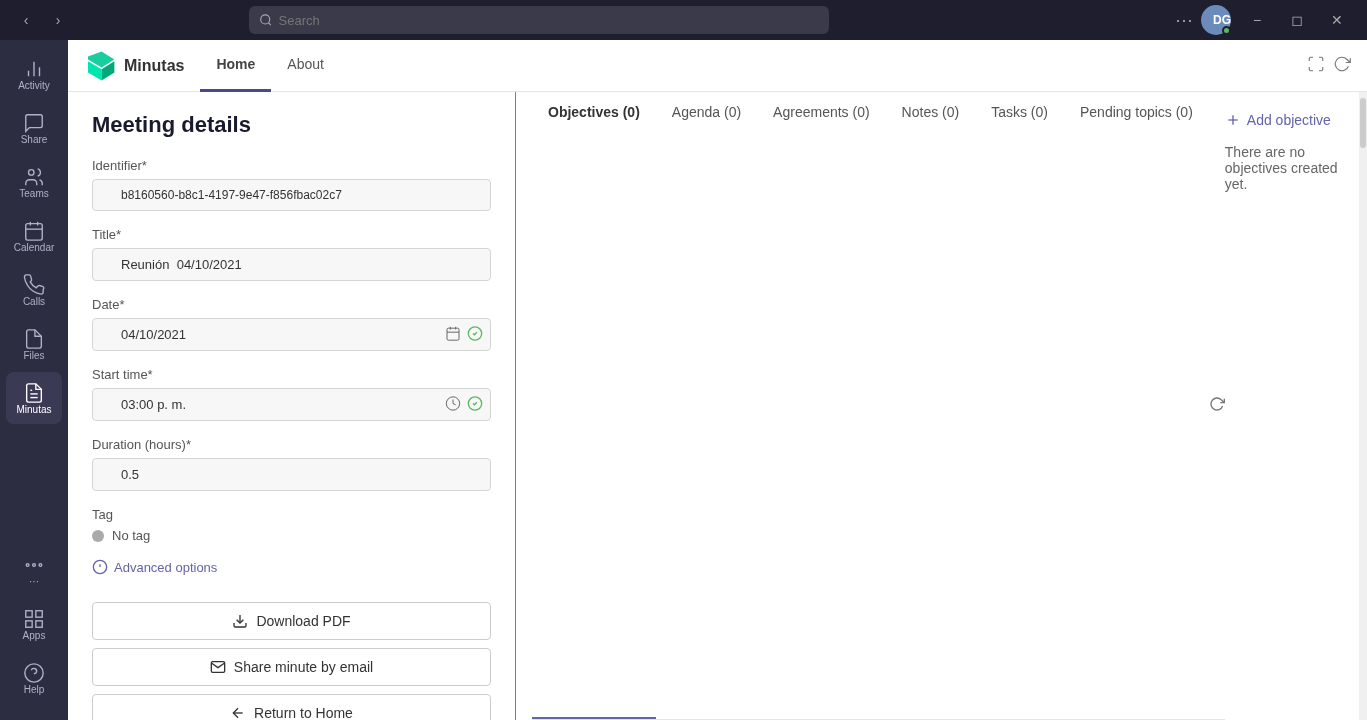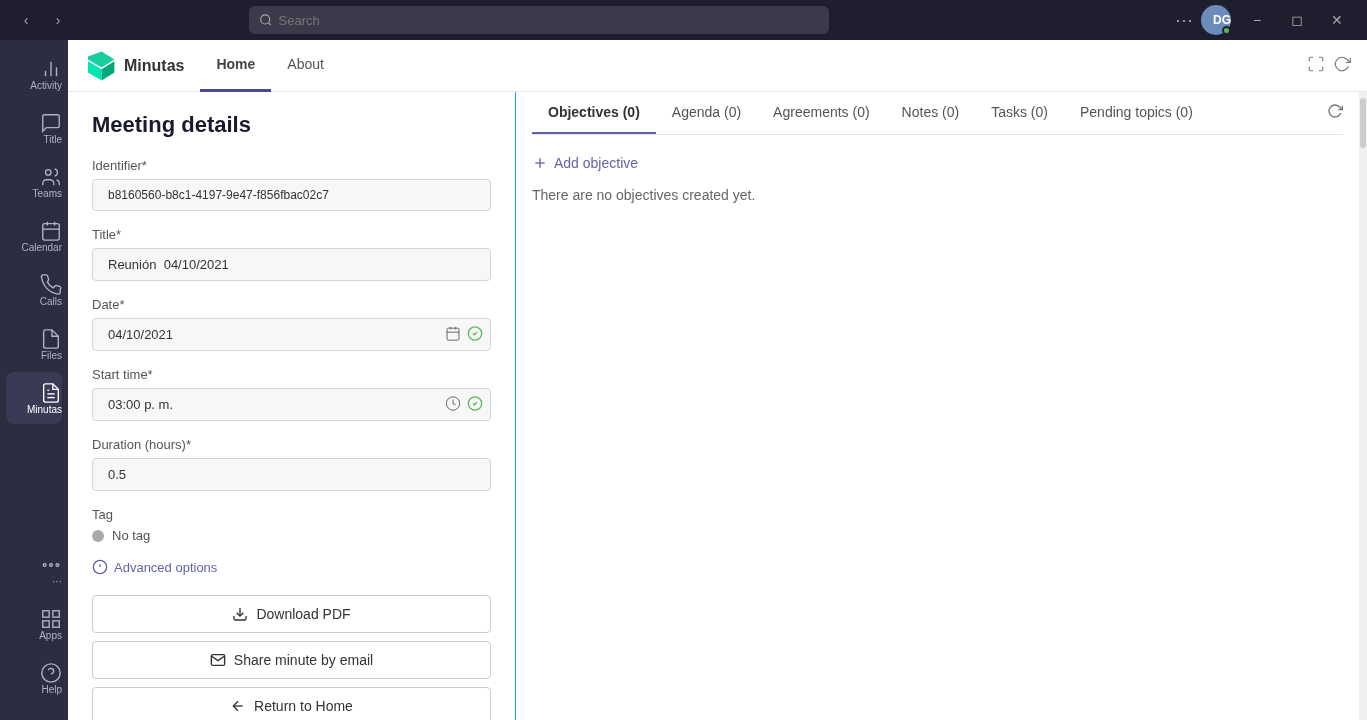--- a/index.html
+++ b/index.html
@@ -39,21 +39,21 @@
 
     
     .app-body { display: flex; flex: 1; overflow: hidden; }
 
     
     .sidebar {
       width: 68px; background: #2d2d42; display: flex; flex-direction: column; align-items: center;
       padding: 8px 0; gap: 2px; flex-shrink: 0;
     }
     .sidebar-item {
-      display: flex; flex-direction: column; align-items: flex-end; justify-content: center;
+      display: flex; flex-direction: column; align-items: center; justify-content: center;
       width: 56px; height: 52px; border-radius: 8px; cursor: pointer; color: #b0b0c8;
       font-size: 10px; gap: 0; text-decoration: none;
     }
     .sidebar-item.active { background: #3a3a55; color: #fff; }
     .sidebar-item svg { width: 22px; height: 22px; }
     .sidebar-spacer { flex: 1; }
     .sidebar-bottom { display: flex; flex-direction: column; align-items: center; gap: 2px; padding-bottom: 8px; }
 
     
     .content-area { flex: 1; display: flex; flex-direction: column; overflow: hidden; }
@@ -81,48 +81,48 @@
     
     .form-panel {
       width: 448px; padding: 20px 24px; overflow-y: auto; flex-shrink: 0;
       border-right: 1px solid #0ea5e9;
     }
     .page-title { font-size: 22px; font-weight: 700; color: #1a1a2e; margin-bottom: 20px; }
 
     .form-group { margin-bottom: 16px; }
     .form-label { font-size: 13px; color: #555; margin-bottom: 6px; display: block; }
     .form-input {
-      width: 100%; padding: 8px 15px; border: 1px solid #d5d5d5; border-radius: 4px;
+      width: 100%; padding: 8px 28px; border: 1px solid #d5d5d5; border-radius: 4px;
       font-size: 13px; color: #333; background: #f7f7f7; outline: none;
     }
 
     .input-with-icons { position: relative; }
     .input-with-icons .form-input { padding-right: 60px; }
     .input-icons { position: absolute; right: 8px; top: 50%; transform: translateY(-50%); display: flex; gap: 6px; align-items: center; }
     .input-icon { color: #666; font-size: 14px; cursor: pointer; }
     .input-icon.green { color: #5cb85c; }
 
     .tag-row { display: flex; align-items: center; gap: 8px; }
     .tag-dot { width: 12px; height: 12px; border-radius: 50%; background: #aaa; }
 
     .advanced-options {
       display: flex; align-items: center; gap: 6px; color: #6264a7; cursor: pointer;
-      font-size: 13px; margin-bottom: 20px;
+      font-size: 13px; margin-bottom: 27px;
     }
     .advanced-options svg { width: 16px; height: 16px; }
 
     .action-btn {
       width: 100%; padding: 10px; border: 1px solid #ccc; border-radius: 4px;
       background: #fff; font-size: 14px; color: #333; cursor: pointer;
       display: flex; align-items: center; justify-content: center; gap: 8px;
       margin-bottom: 8px;
     }
 
     
-    .right-panel { flex: 1; display: flex; flex-direction: column; overflow: hidden; padding: 0 16px; }
+    .right-panel { flex: 1; display: flex; flex-direction: row; overflow: hidden; padding: 0 16px; }
 
     
     .tab-bar {
       display: flex; border-bottom: 1px solid #e5e5e5; flex-shrink: 0; margin-bottom: 0;
       position: relative;
     }
     .tab-item {
       padding: 12px 16px; font-size: 14px; color: #555; cursor: pointer;
       border-bottom: 2px solid transparent; white-space: nowrap;
     }
@@ -179,21 +179,21 @@
     <a class="sidebar-item">
       <svg viewBox="0 0 24 24" fill="none" stroke="currentColor" stroke-width="1.5">
           <path d="M18 20V10M12 20V4M6 20v-6"></path>
         </svg>
       <span>Activity</span>
     </a>
     <a class="sidebar-item">
       <svg viewBox="0 0 24 24" fill="none" stroke="currentColor" stroke-width="1.5">
           <path d="M21 15a2 2 0 0 1-2 2H7l-4 4V5a2 2 0 0 1 2-2h14a2 2 0 0 1 2 2z"></path>
         </svg>
-      <span>Title</span>
+      <span>Share</span>
     </a>
     <a class="sidebar-item">
       <svg viewBox="0 0 24 24" fill="none" stroke="currentColor" stroke-width="1.5">
           <circle cx="9" cy="7" r="3"></circle>
           <path d="M3 21v-2a4 4 0 0 1 4-4h4a4 4 0 0 1 4 4v2"></path>
           <path d="M16 3.13a4 4 0 0 1 0 7.75"></path>
           <path d="M21 21v-2a4 4 0 0 0-3-3.85"></path>
         </svg>
       <span>Teams</span>
     </a>

